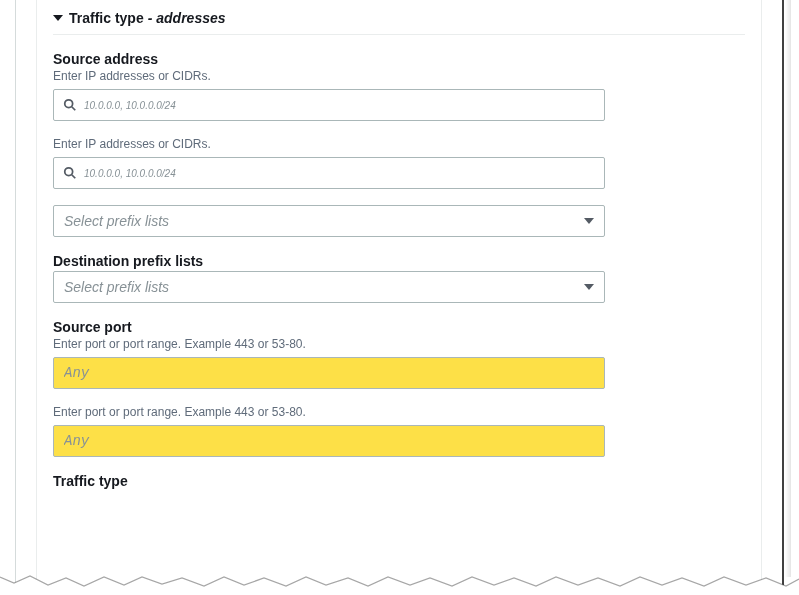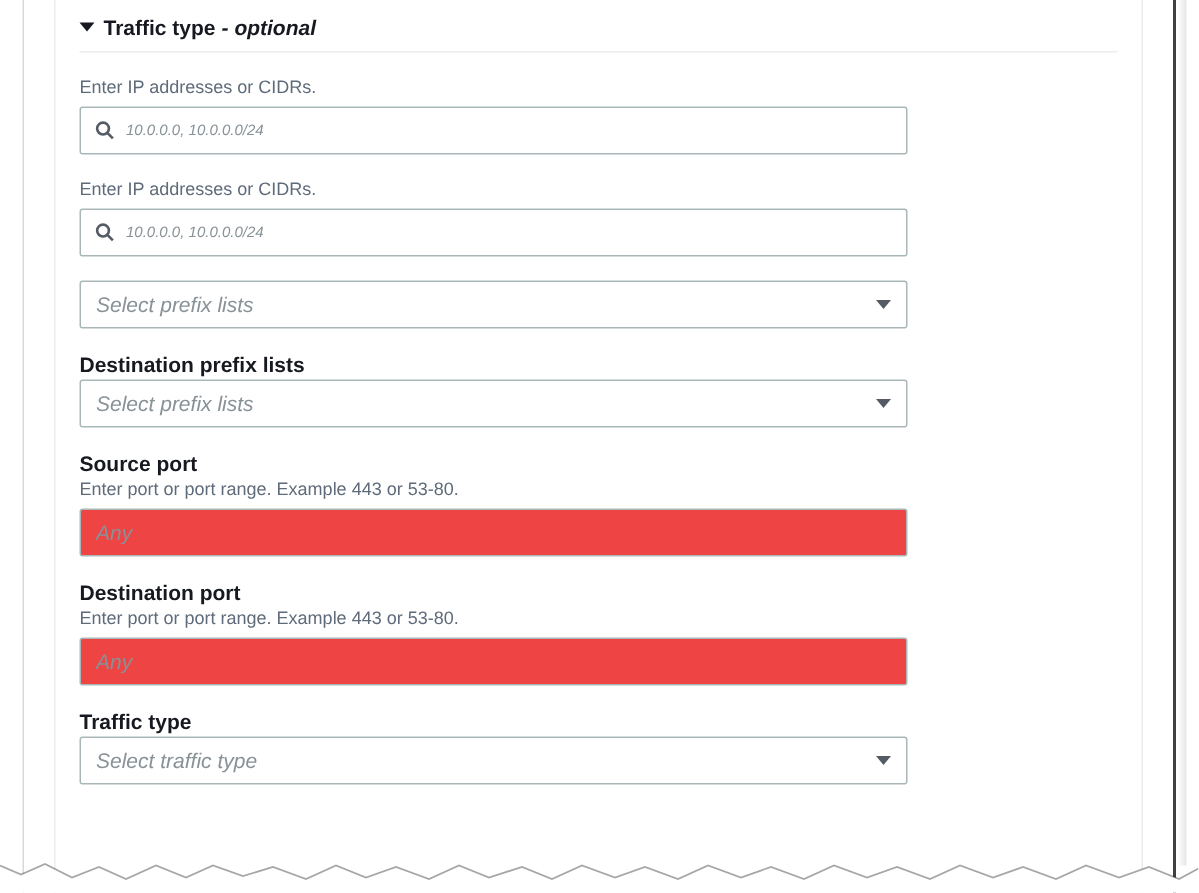--- a/index.html
+++ b/index.html
@@ -127,24 +127,25 @@
     }
 
     .input-wrap input::placeholder {
       color: #879196;
       font-style: italic;
     }
 
     .input-plain {
       border: 1px solid #aab7b8;
       border-radius: 2px;
-      background: #ef4444;
+      background: #fde047;
       height: 32px;
       max-width: 552px;
       display: flex;
+      font-family: Liberation Mono, monospace;
     }
 
     .input-plain input {
       flex: 1;
       border: none;
       outline: none;
       padding: 0 10px;
       font-size: 14px;
       font-family: inherit;
       background: transparent;
@@ -213,24 +214,25 @@
   </style>
 </head>
 <body>
 
 <div class="outer-frame">
   <div class="inner-panel">
 
     <div class="section-header">
       <span class="caret"></span>
       <span class="section-title">Traffic type</span>
-      <span class="section-suffix">- optional</span>
-    </div>
-
-    <div class="field">
+      <span class="section-suffix">- addresses</span>
+    </div>
+
+    <div class="field">
+      <div class="field-label">Source address</div>
       <div class="field-hint">Enter IP addresses or CIDRs.</div>
       <div class="input-wrap">
         <span class="icon">
           <svg viewBox="0 0 16 16" width="14" height="14" fill="none" stroke="#545b64" stroke-width="2">
             <circle cx="6.5" cy="6.5" r="4.5"></circle>
             <line x1="10" y1="10" x2="14" y2="14"></line>
           </svg>
         </span>
         <input type="text" placeholder="10.0.0.0, 10.0.0.0/24" style="">
       </div>
@@ -268,35 +270,30 @@
       <div class="field-label">Source port</div>
       <div class="field-hint">
         <span>Enter port or port range. Example </span><span class="example">443</span><span> or </span><span class="example">53-80</span><span>.</span>
       </div>
       <div class="input-plain">
         <input type="text" placeholder="Any" style="">
       </div>
     </div>
 
     <div class="field">
-      <div class="field-label">Destination port</div>
       <div class="field-hint">
         <span>Enter port or port range. Example </span><span class="example">443</span><span> or </span><span class="example">53-80</span><span>.</span>
       </div>
       <div class="input-plain">
         <input type="text" placeholder="Any" style="">
       </div>
     </div>
 
     <div class="field">
       <div class="field-label">Traffic type</div>
-      <div class="select-wrap">
-        <span class="select-placeholder">Select traffic type</span>
-        <span class="select-caret"></span>
-      </div>
     </div>
 
   </div>
 </div>
 
 <div class="shadow-right"></div>
 
 <div class="torn-edge">
   <svg viewBox="0 0 799 24" preserveAspectRatio="none">
     <path d="M0,6 L14,12 L30,5 L48,14 L66,7 L84,15 L104,6 L124,14 L142,6 L162,13 L182,7 L204,15 L224,6 L244,14 L264,7 L286,15 L306,6 L326,14 L348,7 L368,15 L388,6 L410,14 L430,7 L452,15 L472,6 L494,14 L514,7 L536,15 L556,6 L578,14 L598,7 L620,15 L640,6 L662,14 L682,7 L704,15 L724,6 L746,14 L766,7 L786,15 L799,8 L799,24 L0,24 Z" fill="#ffffff"></path>

